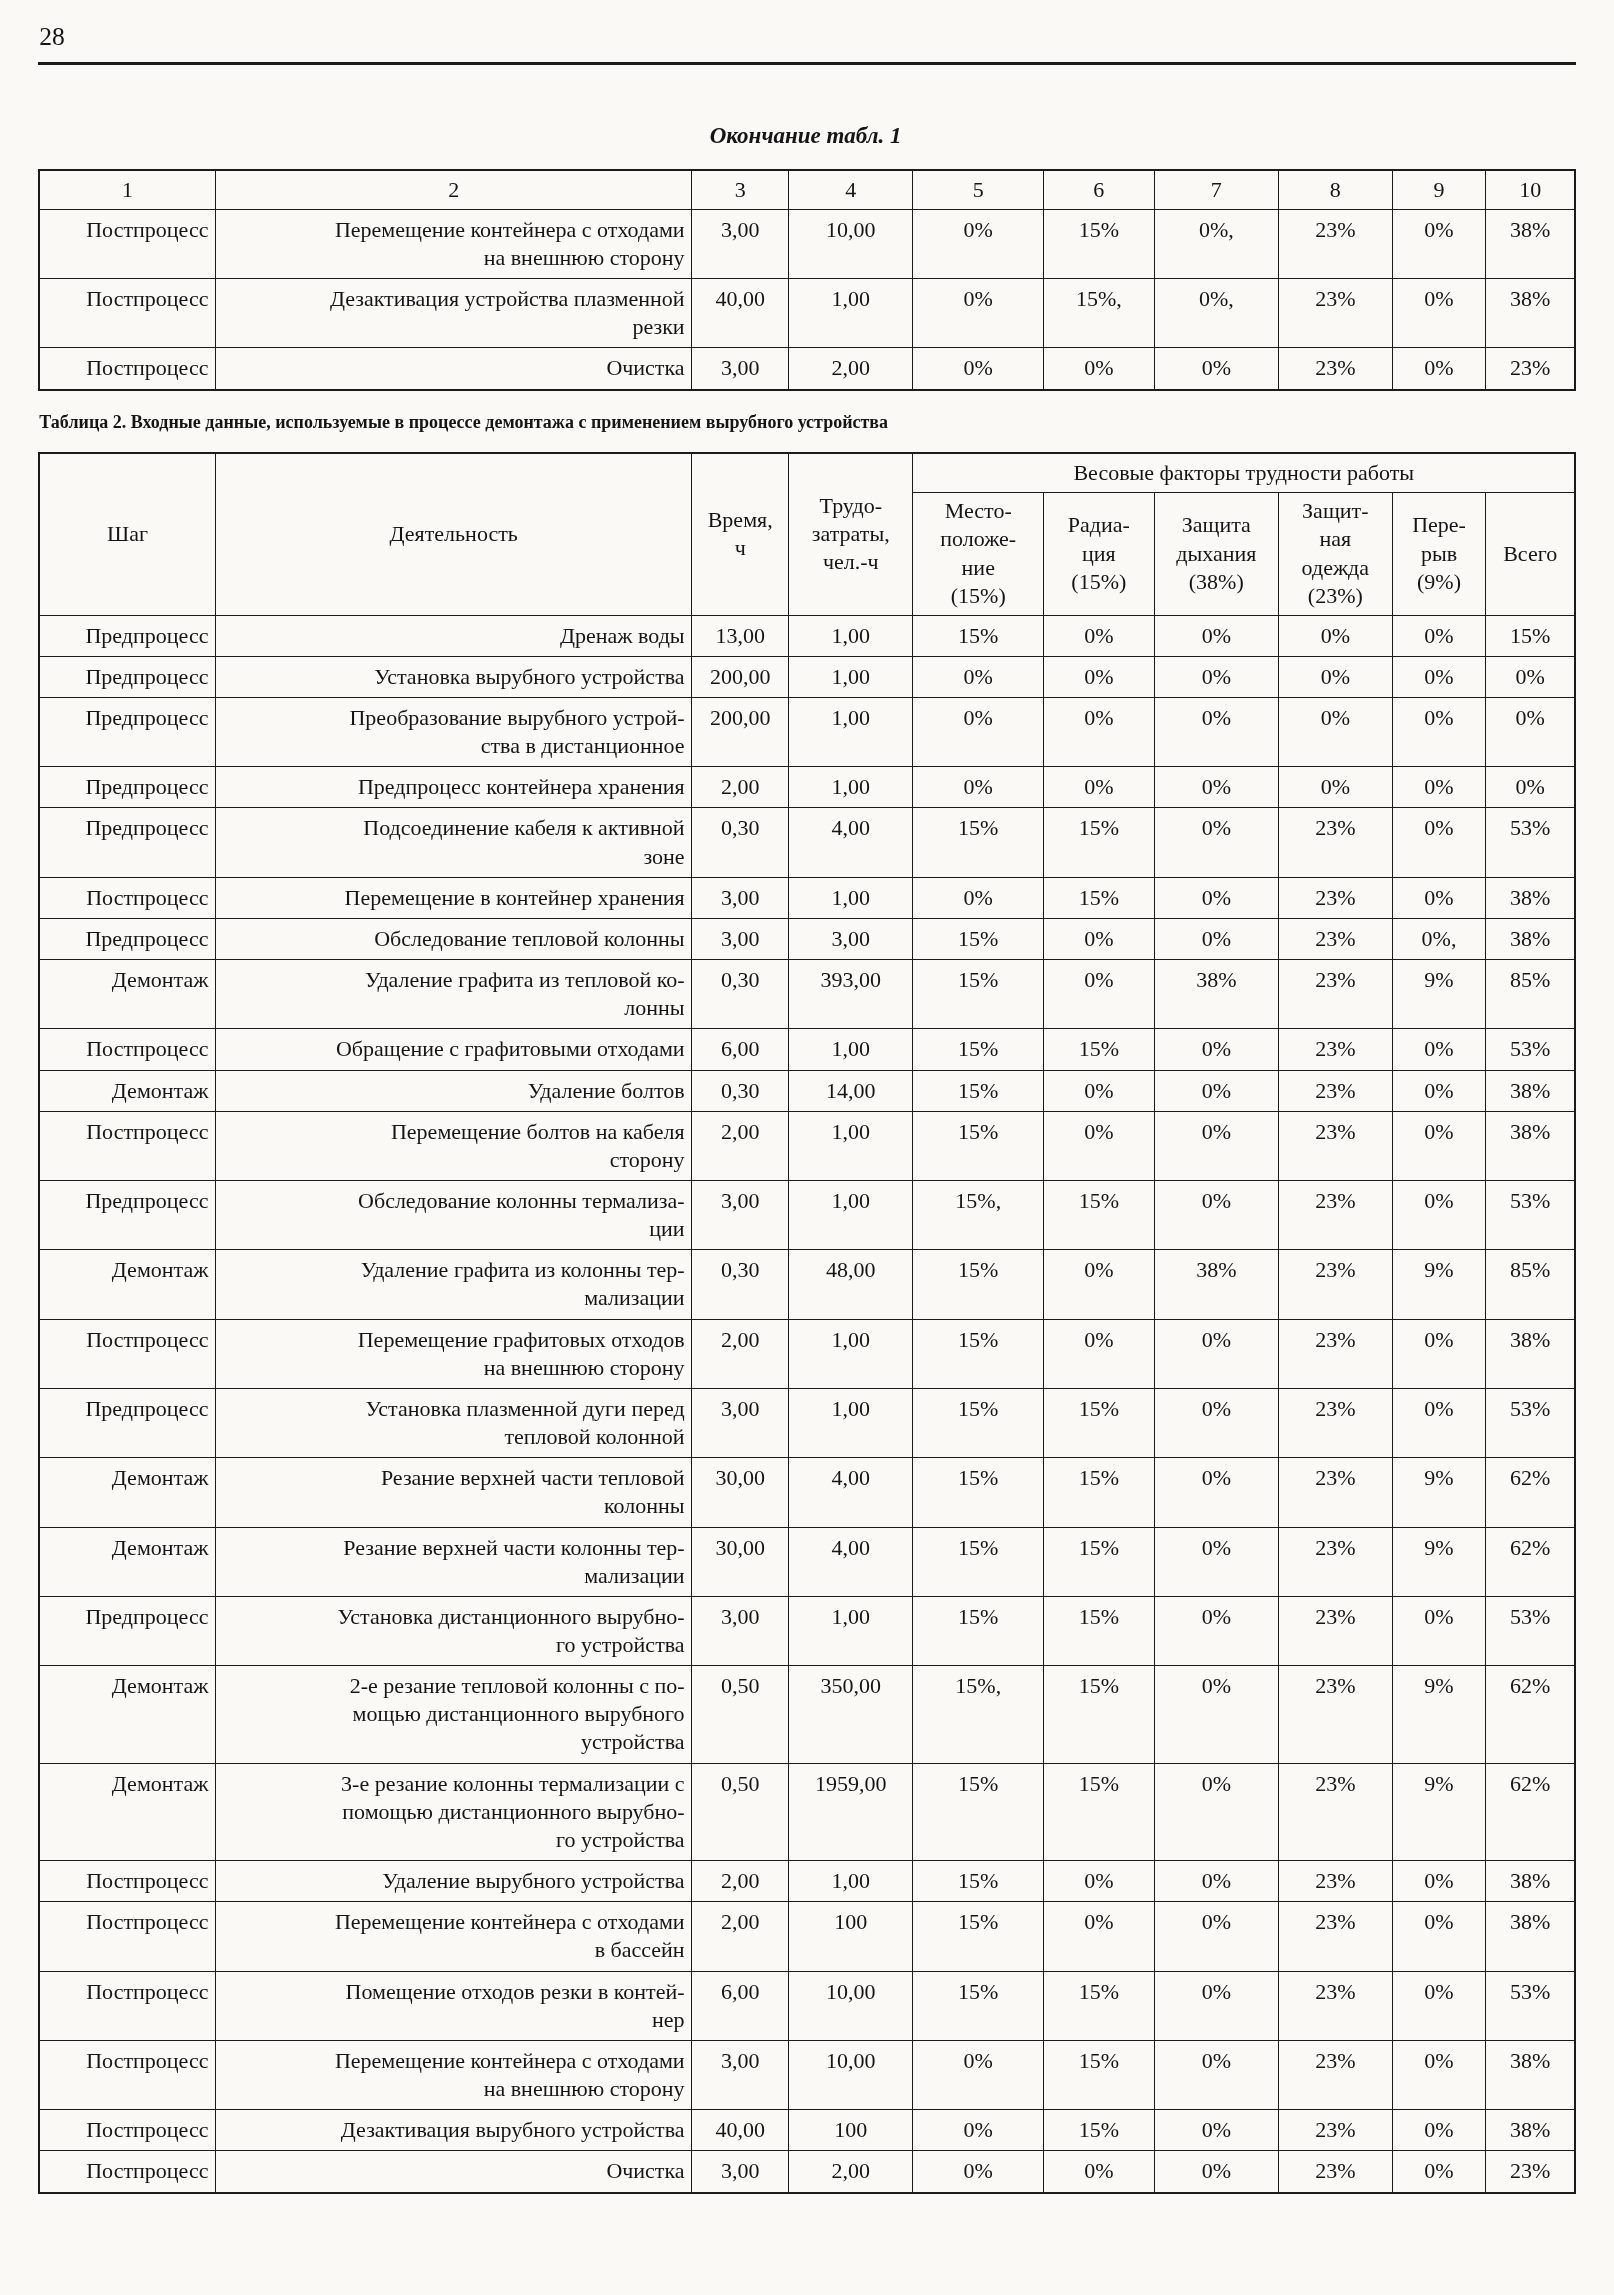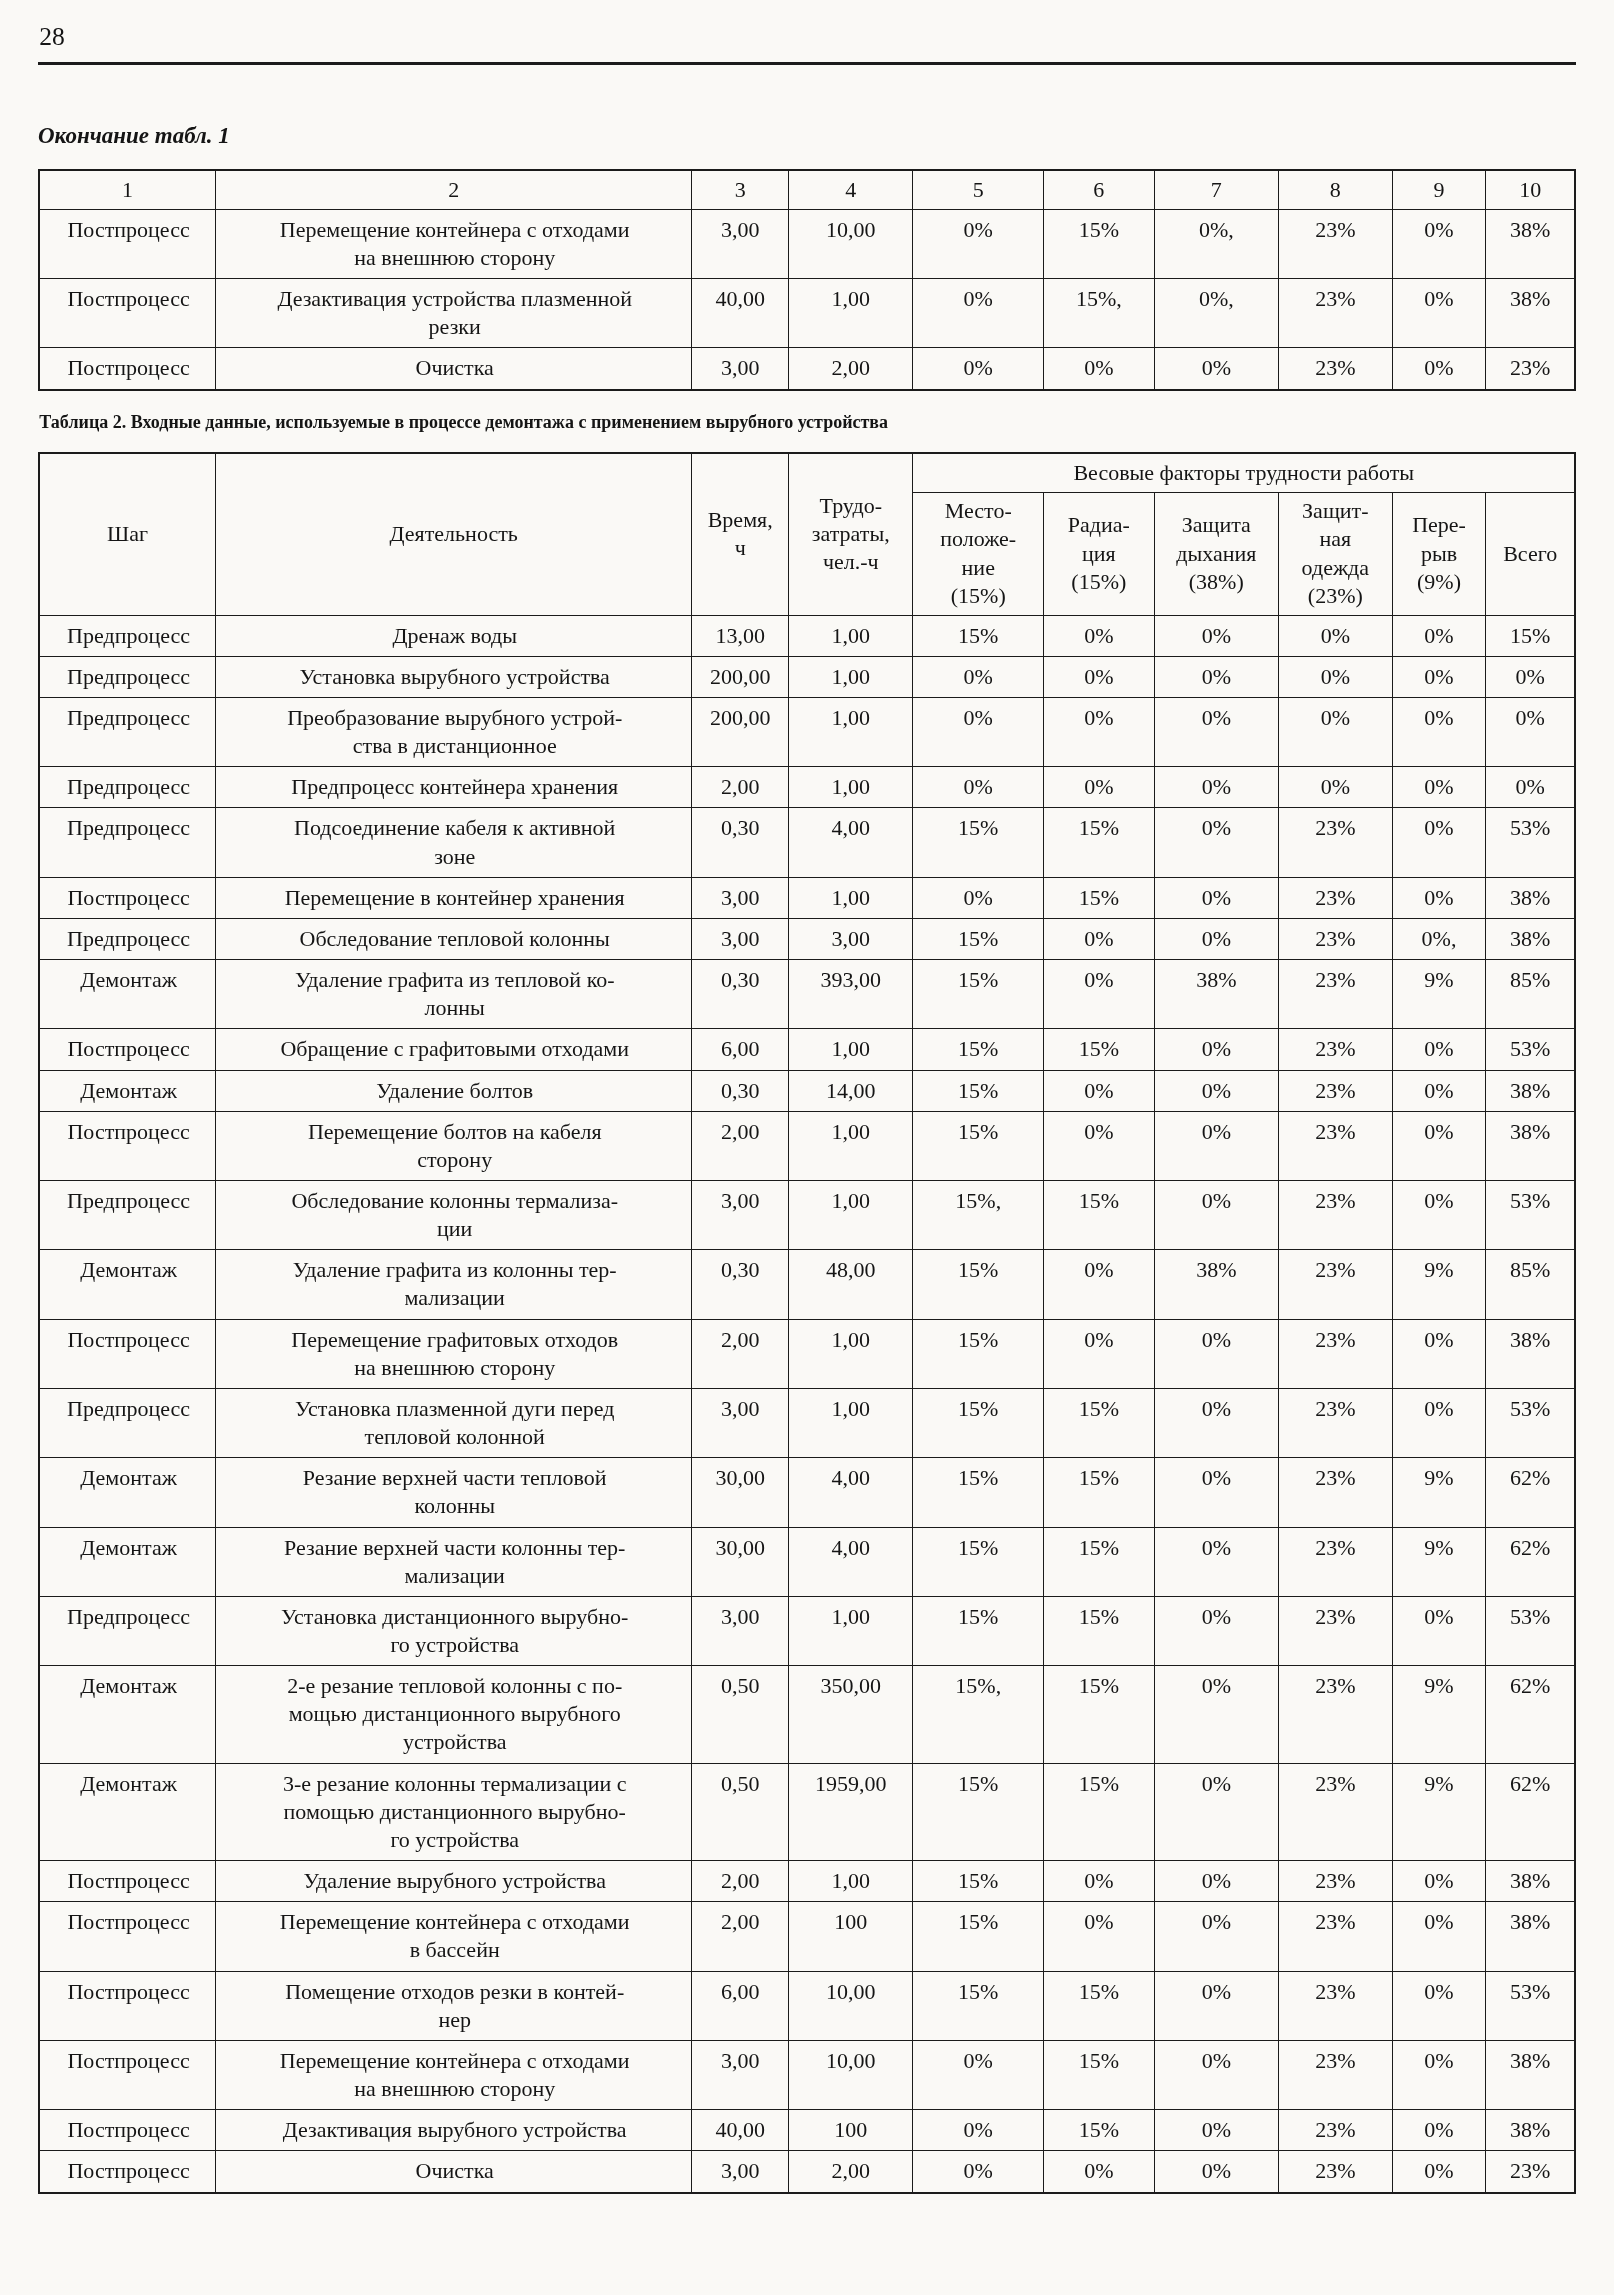--- a/index.html
+++ b/index.html
@@ -20,21 +20,21 @@
     font-size: 25.6px;
     padding: 4px 2.7px 10.8px 1.3px;
   }
   .header-rule {
     border: none;
     border-top: 3.4px solid #1b1b1b;
     margin-bottom: 0;
   }
 
   .cont-label {
-    text-align: left;
+    text-align: center;
     font-weight: bold;
     font-style: italic;
     font-size: 23px;
     margin: 58px 2.7px 20px 0;
   }
 
   table {
     width: 100%;
     border-collapse: collapse;
     table-layout: fixed;
@@ -49,21 +49,21 @@
     white-space: pre-line;
     line-height: 1.28;
     overflow: hidden;
   }
   thead th {
     vertical-align: middle;
     font-weight: normal;
     padding: 4.7px 4px;
   }
   td.left {
-    text-align: center;
+    text-align: right;
     padding-left: 8.7px;
     margin-top: 35px;
   }
 
   .t2-caption {
     font-weight: bold;
     font-size: 18px;
     margin: 21.5px 0 19px 1.3px;
   }
 

